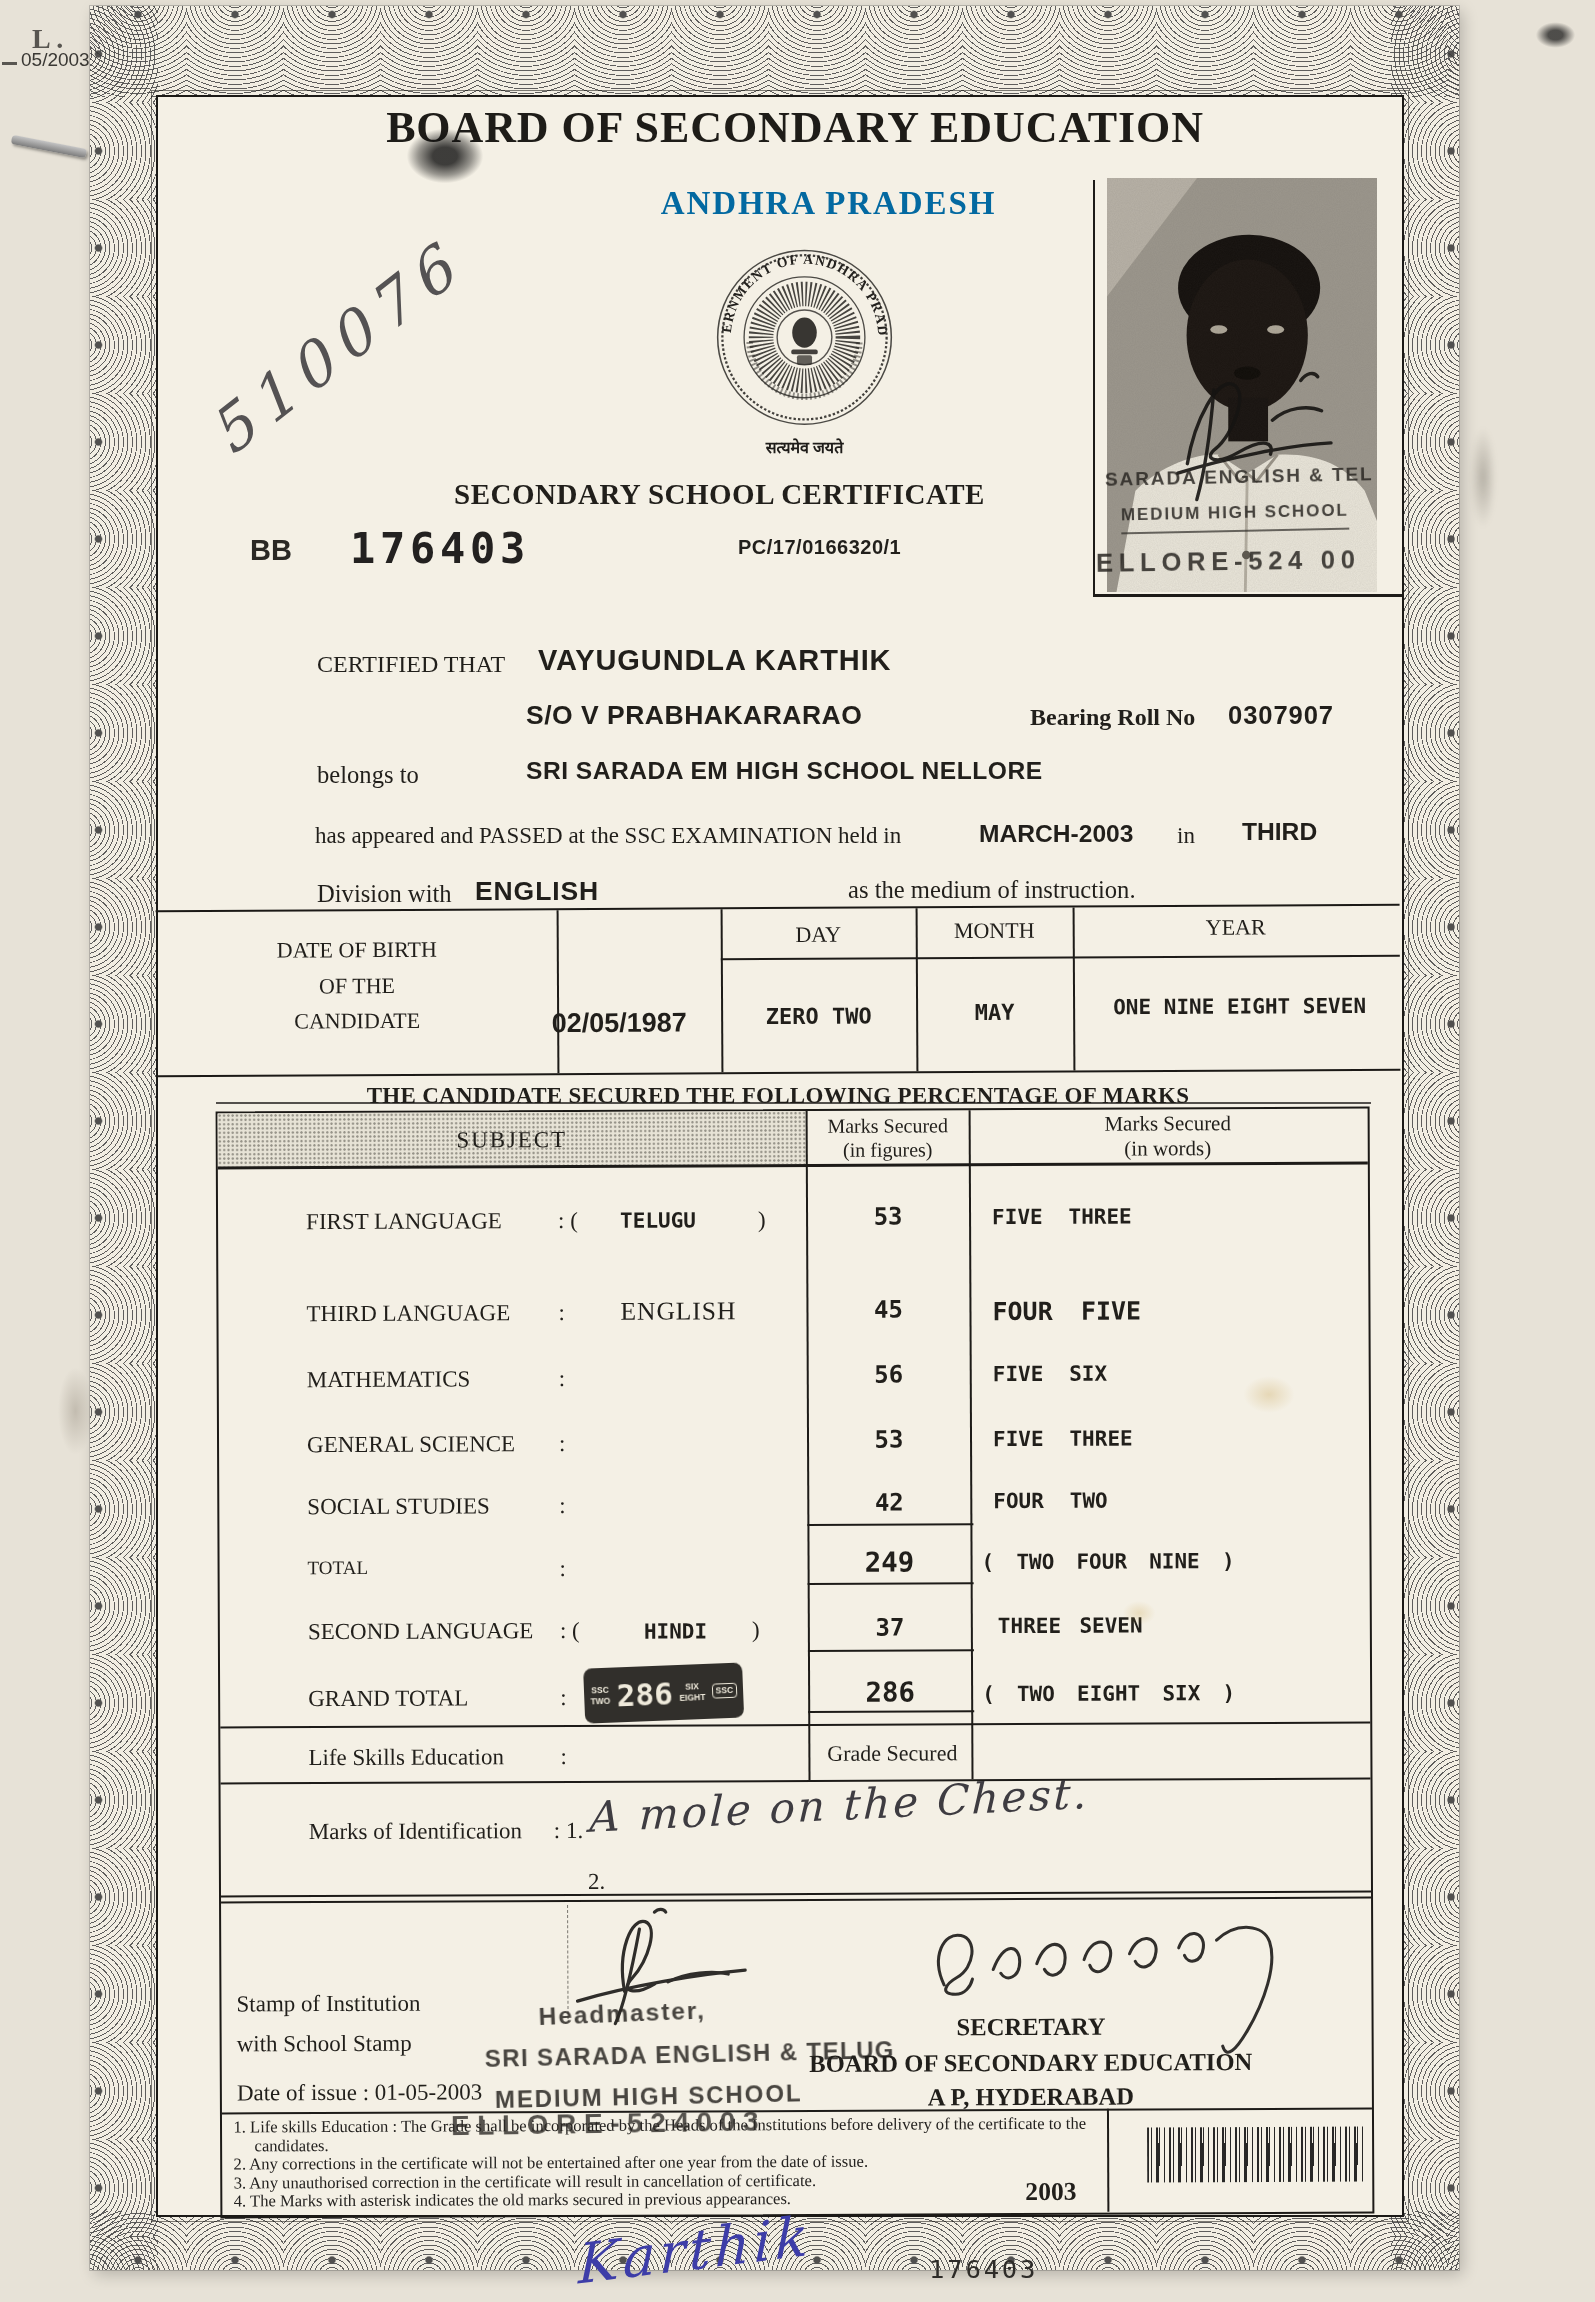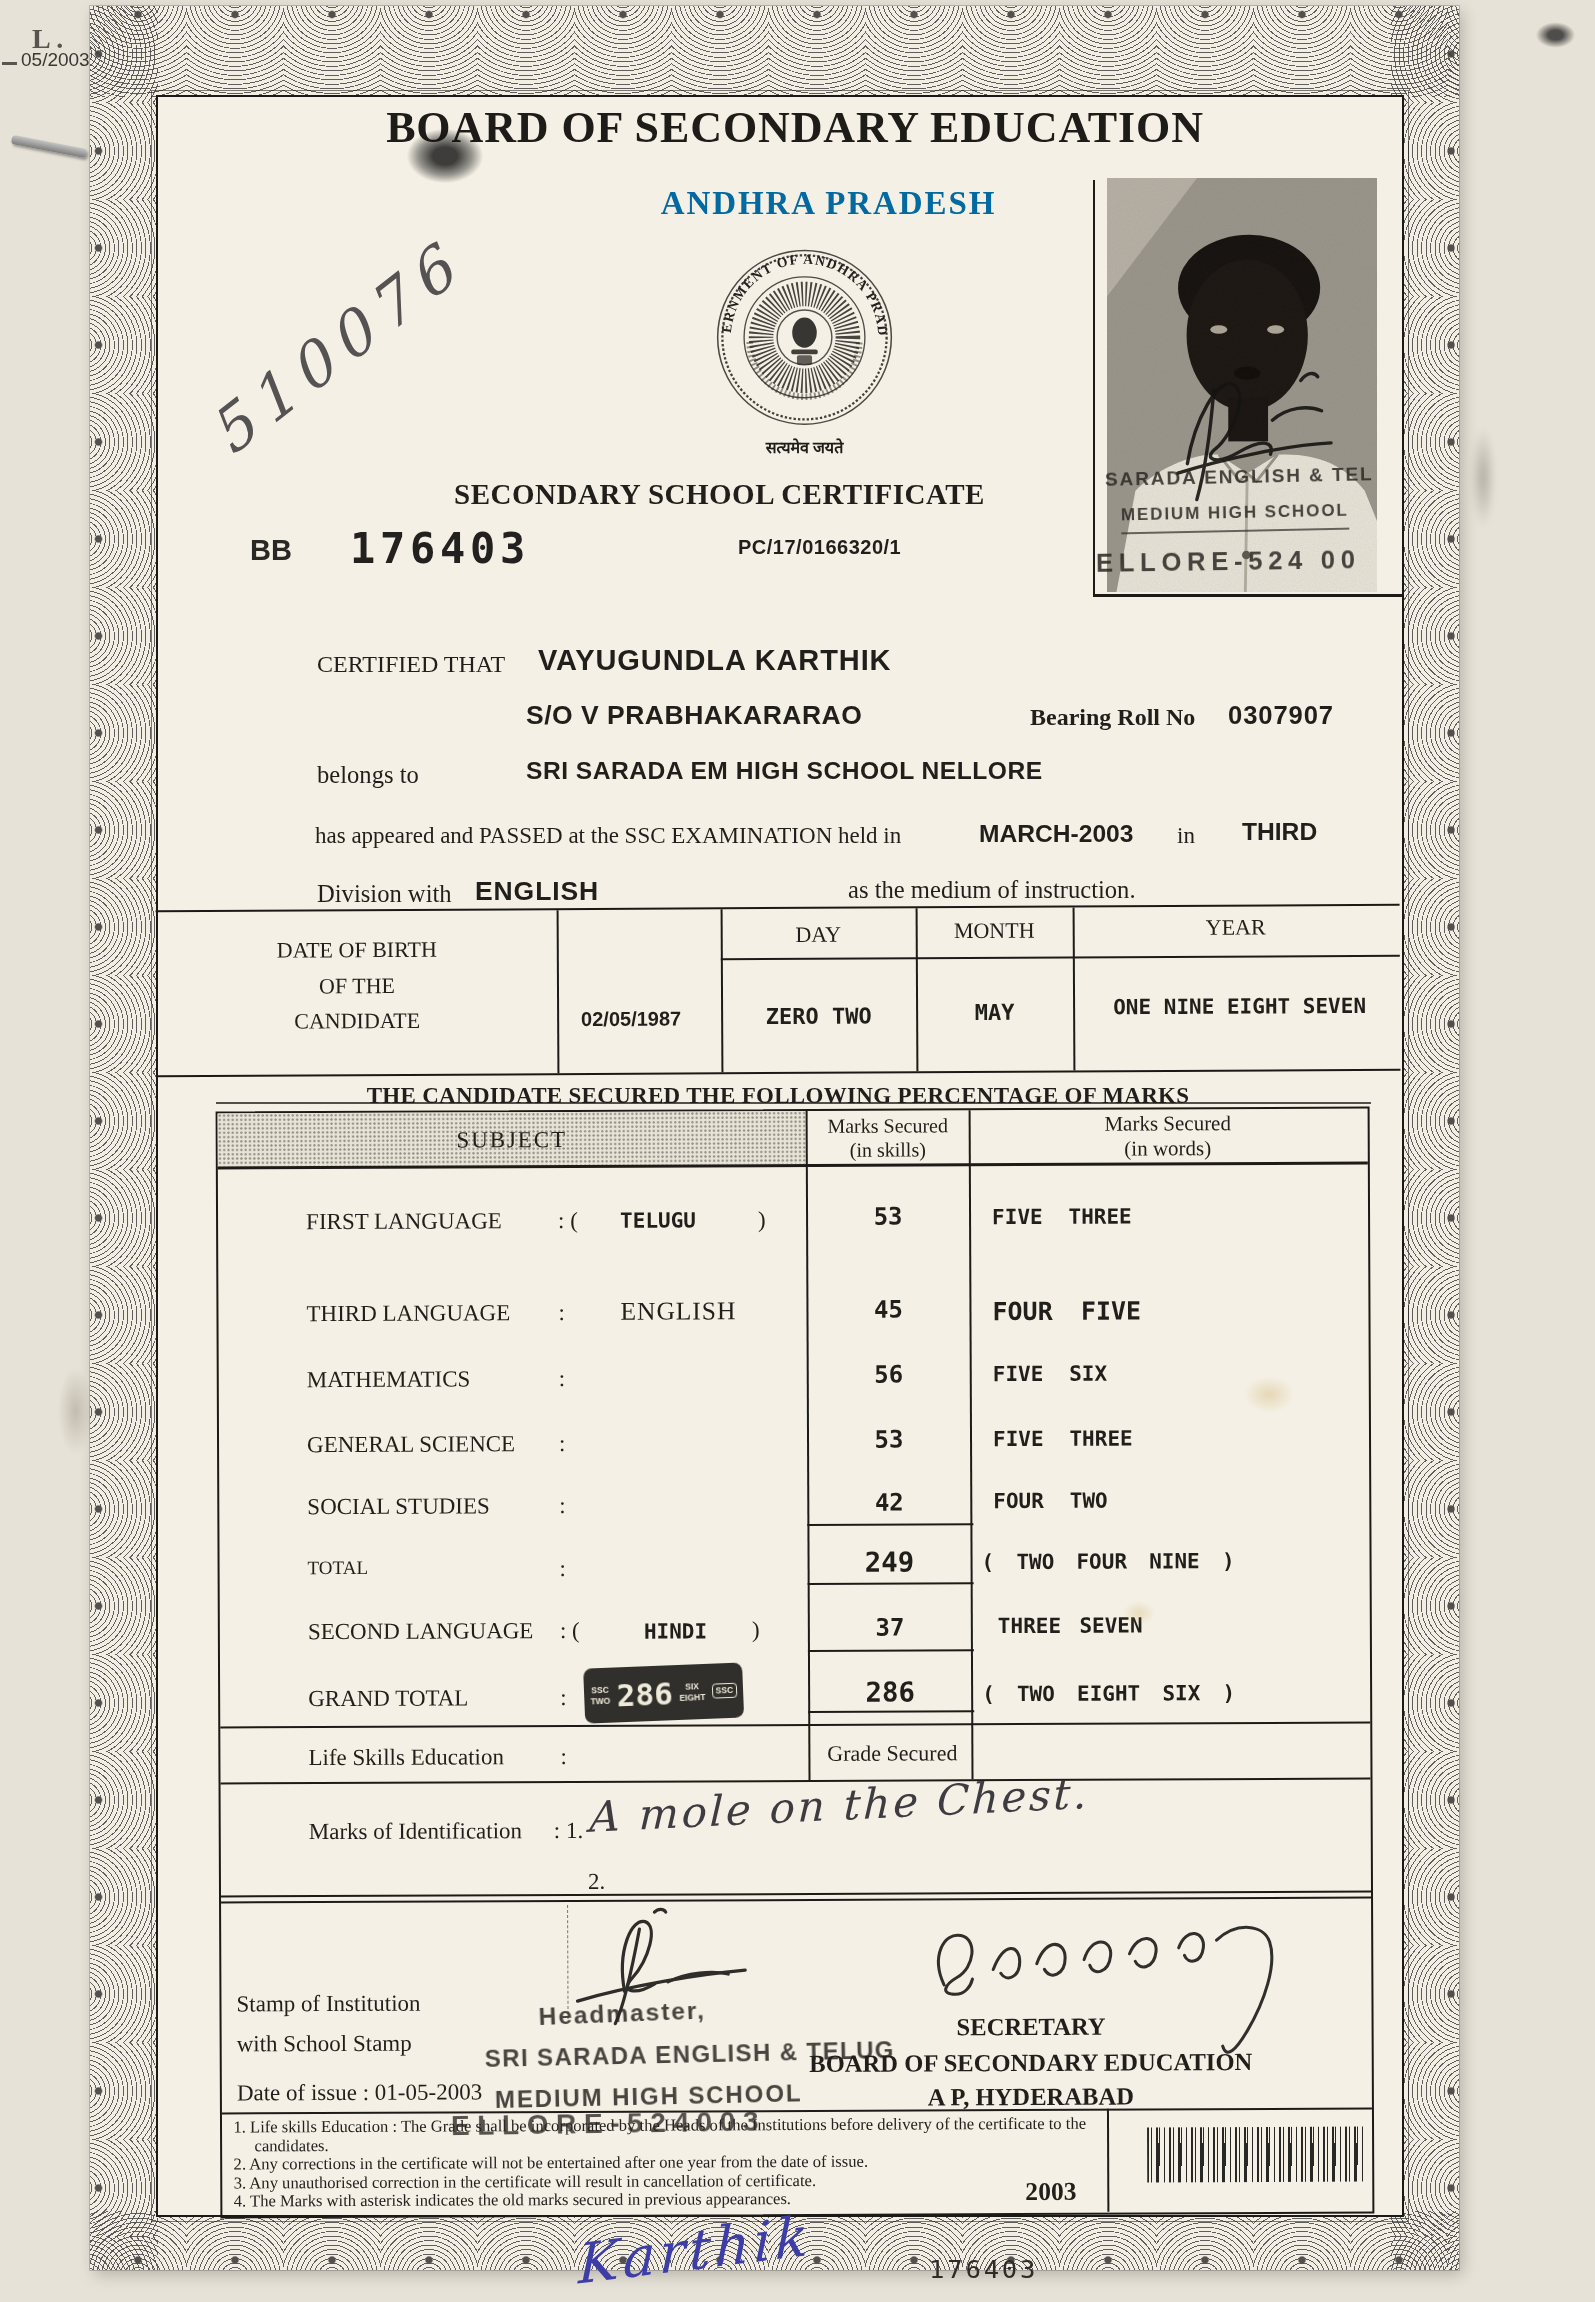--- a/index.html
+++ b/index.html
@@ -172,38 +172,38 @@
 
 <div id="dob-table">
   <div class="ln" style="left:401px;top:0;width:1.9px;height:163px"></div>
   <div class="ln" style="left:565px;top:0;width:1.9px;height:163px"></div>
   <div class="ln" style="left:760px;top:0;width:1.9px;height:163px"></div>
   <div class="ln" style="left:917px;top:0;width:1.9px;height:163px"></div>
   <div class="ln" style="left:565px;top:49px;width:679px;height:2.4px"></div>
   <div class="t ser c" style="left:38px;top:25.6px;width:326px;font-size:22px">DATE OF BIRTH</div>
   <div class="t ser c" style="left:38px;top:62px;width:326px;font-size:22px">OF THE</div>
   <div class="t ser c" style="left:38px;top:97px;width:326px;font-size:22px">CANDIDATE</div>
-  <div class="t san b c" style="left:401px;top:98px;width:148px;font-size:20px">02/05/1987</div>
+  <div class="t san b c" style="left:389px;top:98px;width:148px;font-size:27px">02/05/1987</div>
   <div class="t ser c" style="left:565px;top:13.2px;width:195px;font-size:22px">DAY</div>
   <div class="t ser c" style="left:760px;top:10.4px;width:157px;font-size:22px">MONTH</div>
   <div class="t ser c" style="left:917px;top:7.6px;width:326px;font-size:22px">YEAR</div>
   <div class="t mon b c" style="left:565px;top:95px;width:195px;font-size:22px">ZERO TWO</div>
   <div class="t mon b c" style="left:760px;top:92px;width:157px;font-size:22px">MAY</div>
   <div class="t mon b c" style="left:923px;top:88px;width:321px;font-size:21px">ONE NINE EIGHT SEVEN</div>
 </div>
 
 <div class="t ser b c" style="left:156px;top:1083px;width:1244px;font-size:23px;letter-spacing:0.3px">THE CANDIDATE SECURED THE FOLLOWING PERCENTAGE OF MARKS</div>
 <div class="ln" style="left:216px;top:1102px;width:1155px;height:1.9px;opacity:.75"></div>
 
 <div id="marks-box">
 
   <div class="shade" style="position:absolute;left:0;top:0;width:588px;height:53px"></div>
   <div class="t ser c" style="left:0;top:15px;width:588px;font-size:23px;letter-spacing:1.9px">SUBJECT</div>
   <div class="t ser c" style="left:588px;top:3.8px;width:164px;font-size:20px">Marks Secured</div>
-  <div class="t ser c" style="left:588px;top:28px;width:164px;font-size:20px">(in skills)</div>
+  <div class="t ser c" style="left:588px;top:28px;width:164px;font-size:20px">(in figures)</div>
   <div class="t ser c" style="left:751px;top:1.9px;width:398px;font-size:21px">Marks Secured</div>
   <div class="t ser c" style="left:751px;top:27.4px;width:398px;font-size:21px">(in words)</div>
   <div class="ln" style="left:0;top:53px;width:1150px;height:2.8px"></div>
   <div class="ln" style="left:588px;top:0;width:1.9px;height:669px"></div>
   <div class="ln" style="left:751px;top:0;width:1.9px;height:669px"></div>
 
   <div class="t ser" style="left:88px;top:96px;font-size:23px">FIRST LANGUAGE</div>
   <div class="t ser" style="left:340px;top:96px;font-size:23px">: (</div>
   <div class="t mon b" style="left:402px;top:97px;font-size:21px">TELUGU</div>
   <div class="t ser" style="left:540px;top:96px;font-size:23px">)</div>

